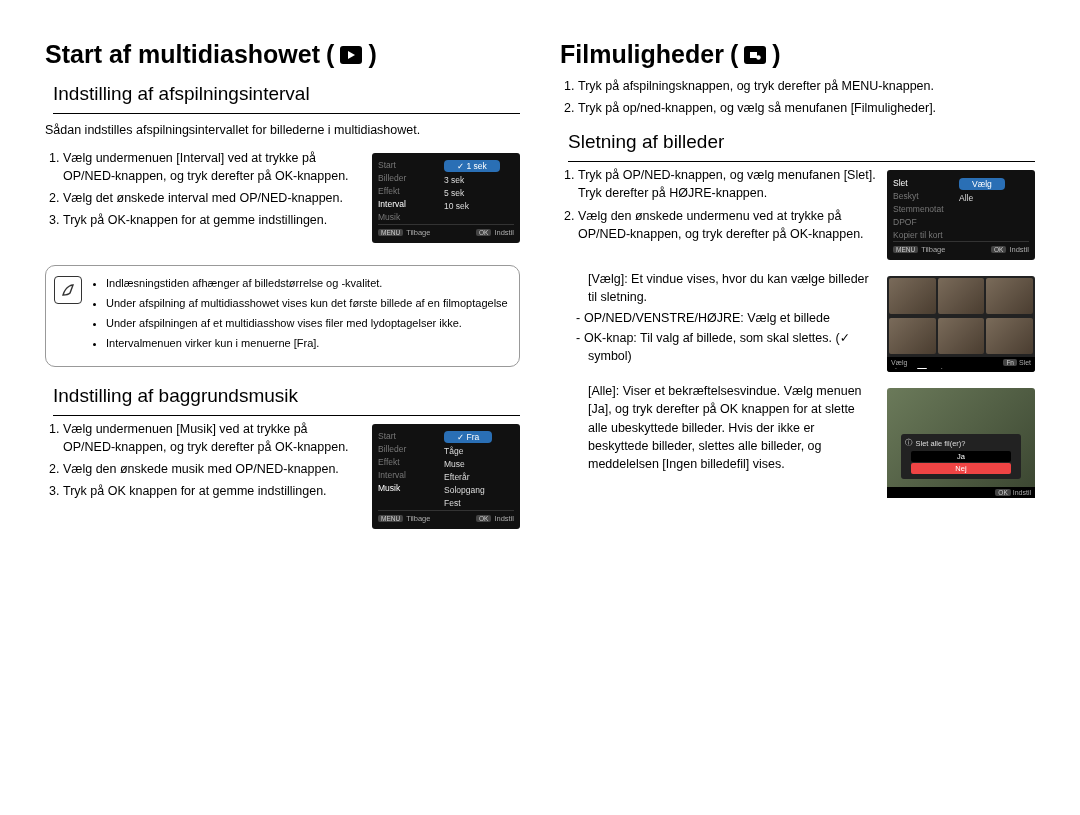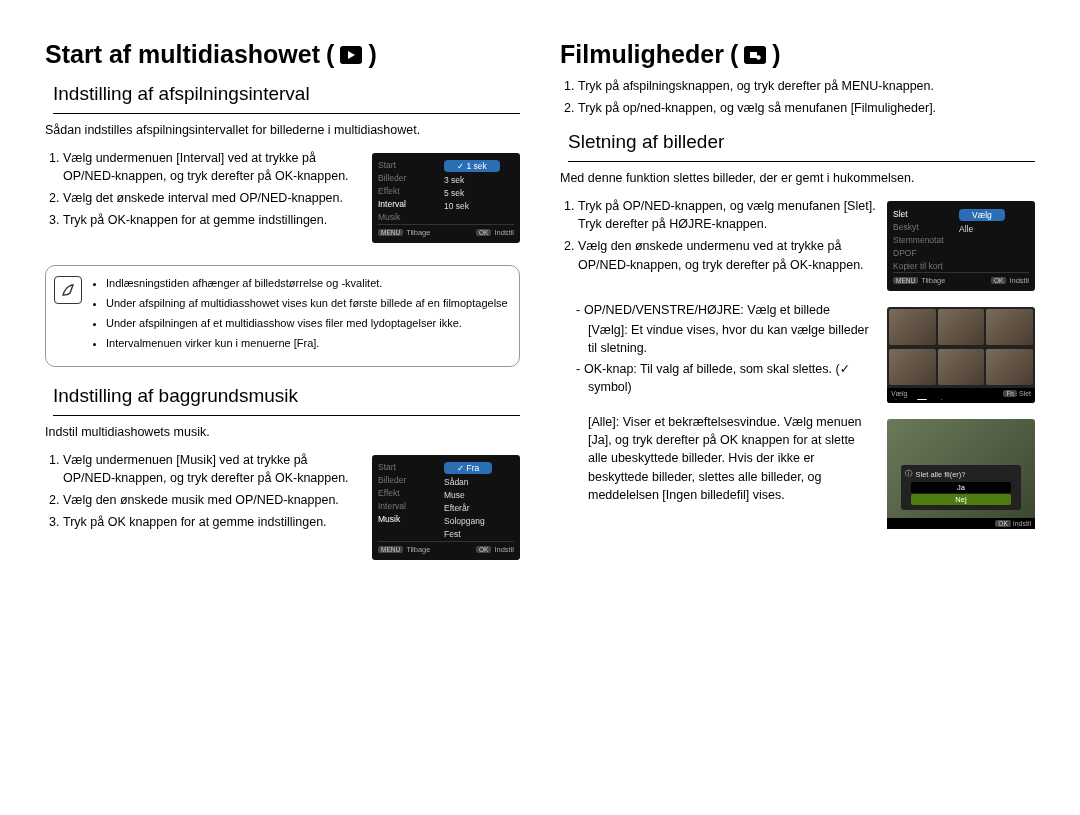--- a/index.html
+++ b/index.html
@@ -163,21 +163,21 @@
     margin:6px 0 8px 10px;
     position:relative;
     font-size:8px; color:#ddd;
   }
   .confirm-thumb .dlg {
     position:absolute; top:46px; left:14px; right:14px;
     background:#222; border-radius:3px; padding:4px;
   }
   .confirm-thumb .dlg .title { font-size:7.5px; margin-bottom:3px; display:flex; align-items:center; gap:3px; }
   .confirm-thumb .dlg .btn { background:#000000; color:#fff; text-align:center; border-radius:2px; padding:1px 0; margin:1px 6px; font-size:7.5px; }
-  .confirm-thumb .dlg .btn.gray { background:#4d7c0f; }
+  .confirm-thumb .dlg .btn.gray { background:#ef4444; }
   .confirm-thumb .t-foot {
     position:absolute; bottom:0; left:0; right:0;
     background:#000; color:#aaa; font-size:7px;
     padding:2px 4px; text-align:right;
   }
   .badge { display:inline-block; background:#444; color:#ccc; font-size:6.5px; padding:0 3px; border-radius:2px; }
 </style>
 </head>
 <body>
 
@@ -239,34 +239,33 @@
       </div>
       <ul>
         <li>Indlæsningstiden afhænger af billedstørrelse og -kvalitet.</li>
         <li>Under afspilning af multidiasshowet vises kun det første billede af en filmoptagelse</li>
         <li>Under afspilningen af et multidiasshow vises filer med lydoptagelser ikke.</li>
         <li>Intervalmenuen virker kun i menuerne [Fra].</li>
       </ul>
     </div>
 
     <h2>Indstilling af baggrundsmusik</h2>
-    <div class="intro">Indstil multidiashowets musik.</div>
 
     <div class="clearfix">
       <div class="thumb">
         <div class="menu-left">
           <div>Start</div>
           <div>Billeder</div>
           <div>Effekt</div>
           <div>Interval</div>
           <div style="color:#fff">Musik</div>
         </div>
         <div class="menu-right">
           <div><span class="hl">✓ <span>Fra</span></span></div>
-          <div>Sådan</div>
+          <div>Tåge</div>
           <div>Muse</div>
           <div>Efterår</div>
           <div>Solopgang</div>
           <div>Fest</div>
         </div>
         <div class="t-foot">
           <span>
               <span class="badge">MENU</span> 
               <span>Tilbage</span>
             </span>
@@ -297,21 +296,20 @@
       </span>
       <span class="bracket">)</span>
     </h1>
 
     <ol class="steps">
       <li>Tryk på afspilningsknappen, og tryk derefter på MENU-knappen.</li>
       <li>Tryk på op/ned-knappen, og vælg så menufanen [Filmuligheder].</li>
     </ol>
 
     <h2>Sletning af billeder</h2>
-    <div class="intro">Med denne funktion slettes billeder, der er gemt i hukommelsen.</div>
 
     <div class="clearfix">
       <div class="thumb">
         <div class="menu-left">
           <div style="color:#fff">Slet</div>
           <div>Beskyt</div>
           <div>Stemmenotat</div>
           <div>DPOF</div>
           <div>Kopier til kort</div>
         </div>
@@ -359,25 +357,25 @@
             <span>5</span>
             <span>▶</span>
           </span>
         </div>
         <div class="t-foot" style="bottom:-1px; position:relative; border-top:none;">
           <span><span>Vælg</span></span>
           <span><span class="badge">Fn</span> <span>Slet</span></span>
         </div>
       </div>
 
-      <div class="sub-desc"><span class="dash">-</span><span>OP/NED/VENSTRE/HØJRE: Vælg et billede</span></div>
       <div class="sub-desc">
         <span>[Vælg]:</span>
         <span>Et vindue vises, hvor du kan vælge billeder til sletning.</span>
       </div>
+      <div class="sub-desc"><span class="dash">-</span><span>OP/NED/VENSTRE/HØJRE: Vælg et billede</span></div>
       <div class="sub-desc"><span class="dash">-</span><span>OK-knap: Til valg af billede, som skal slettes. (</span><span class="check-sym">✓</span><span> symbol)</span></div>
     </div>
 
     <div class="clearfix">
       <div class="confirm-thumb">
         <div class="dlg">
           <div class="title">
               <span>ⓘ</span>
               <span>Slet alle fil(er)?</span>
             </div>

